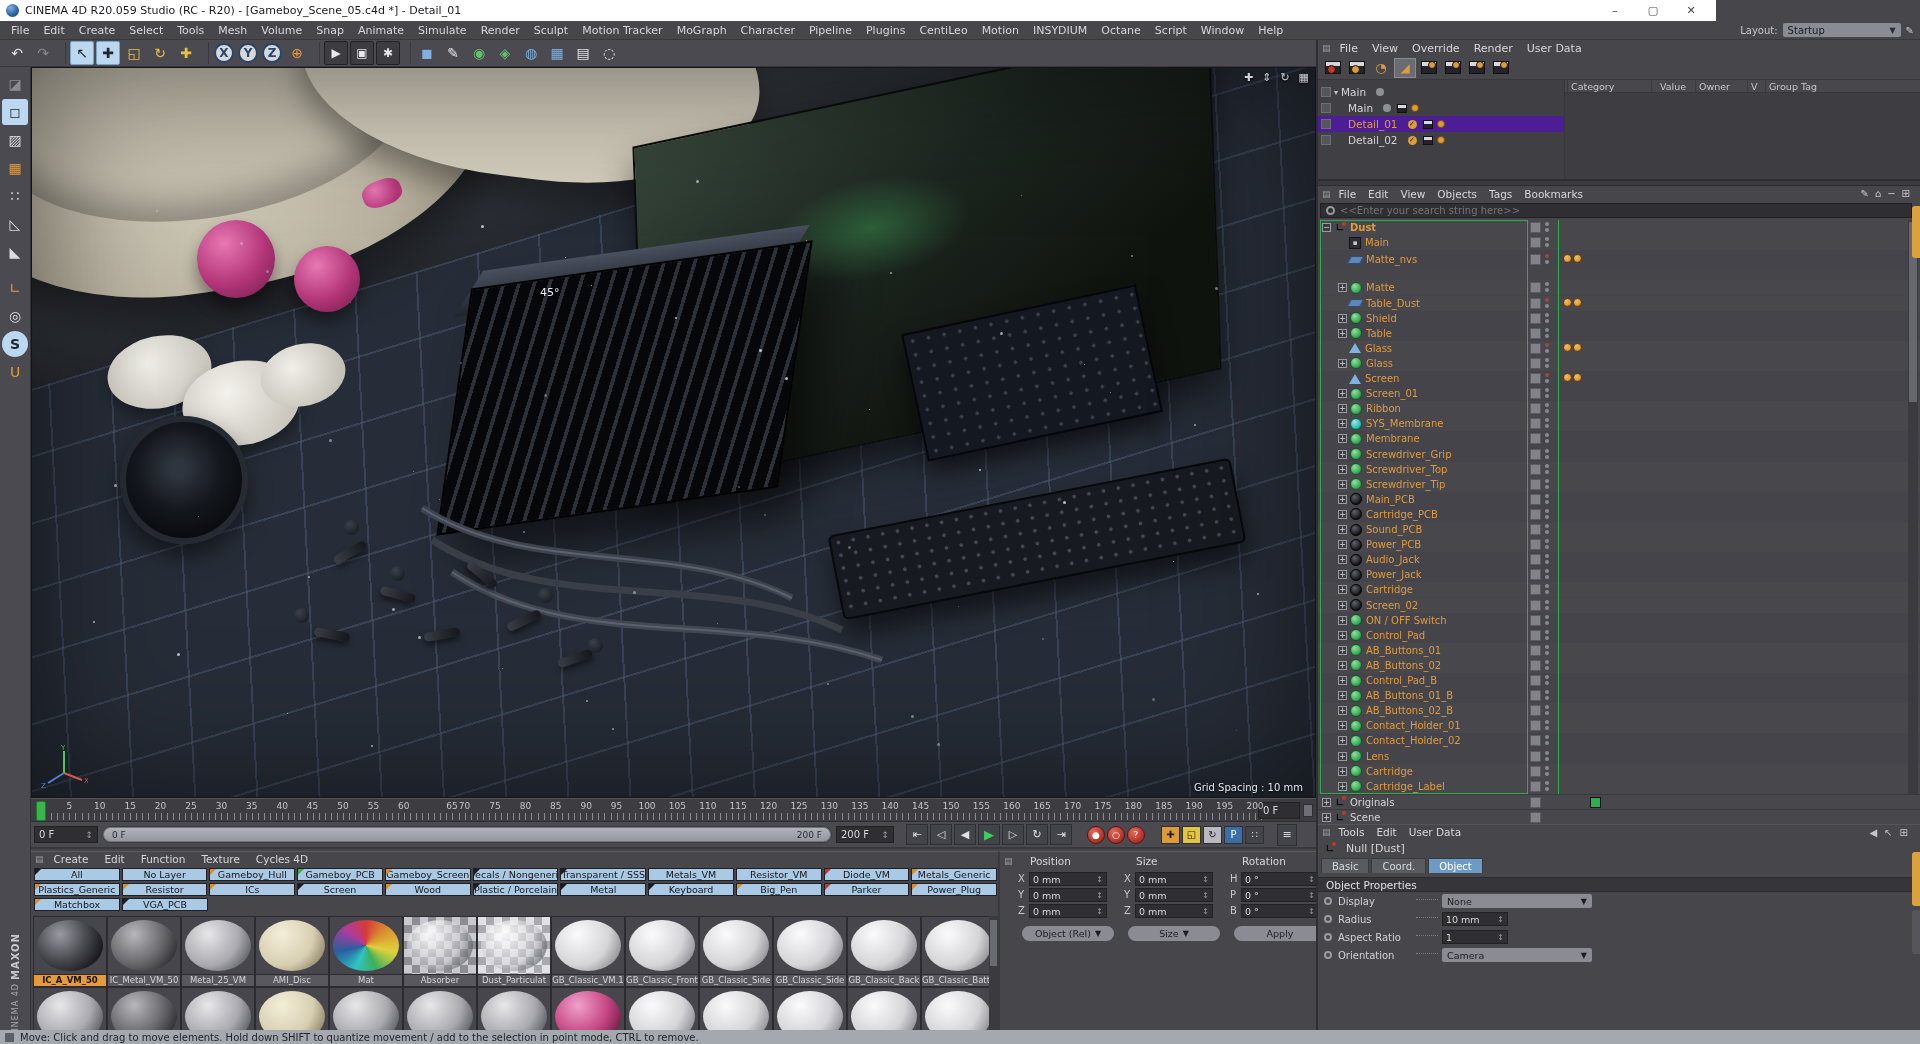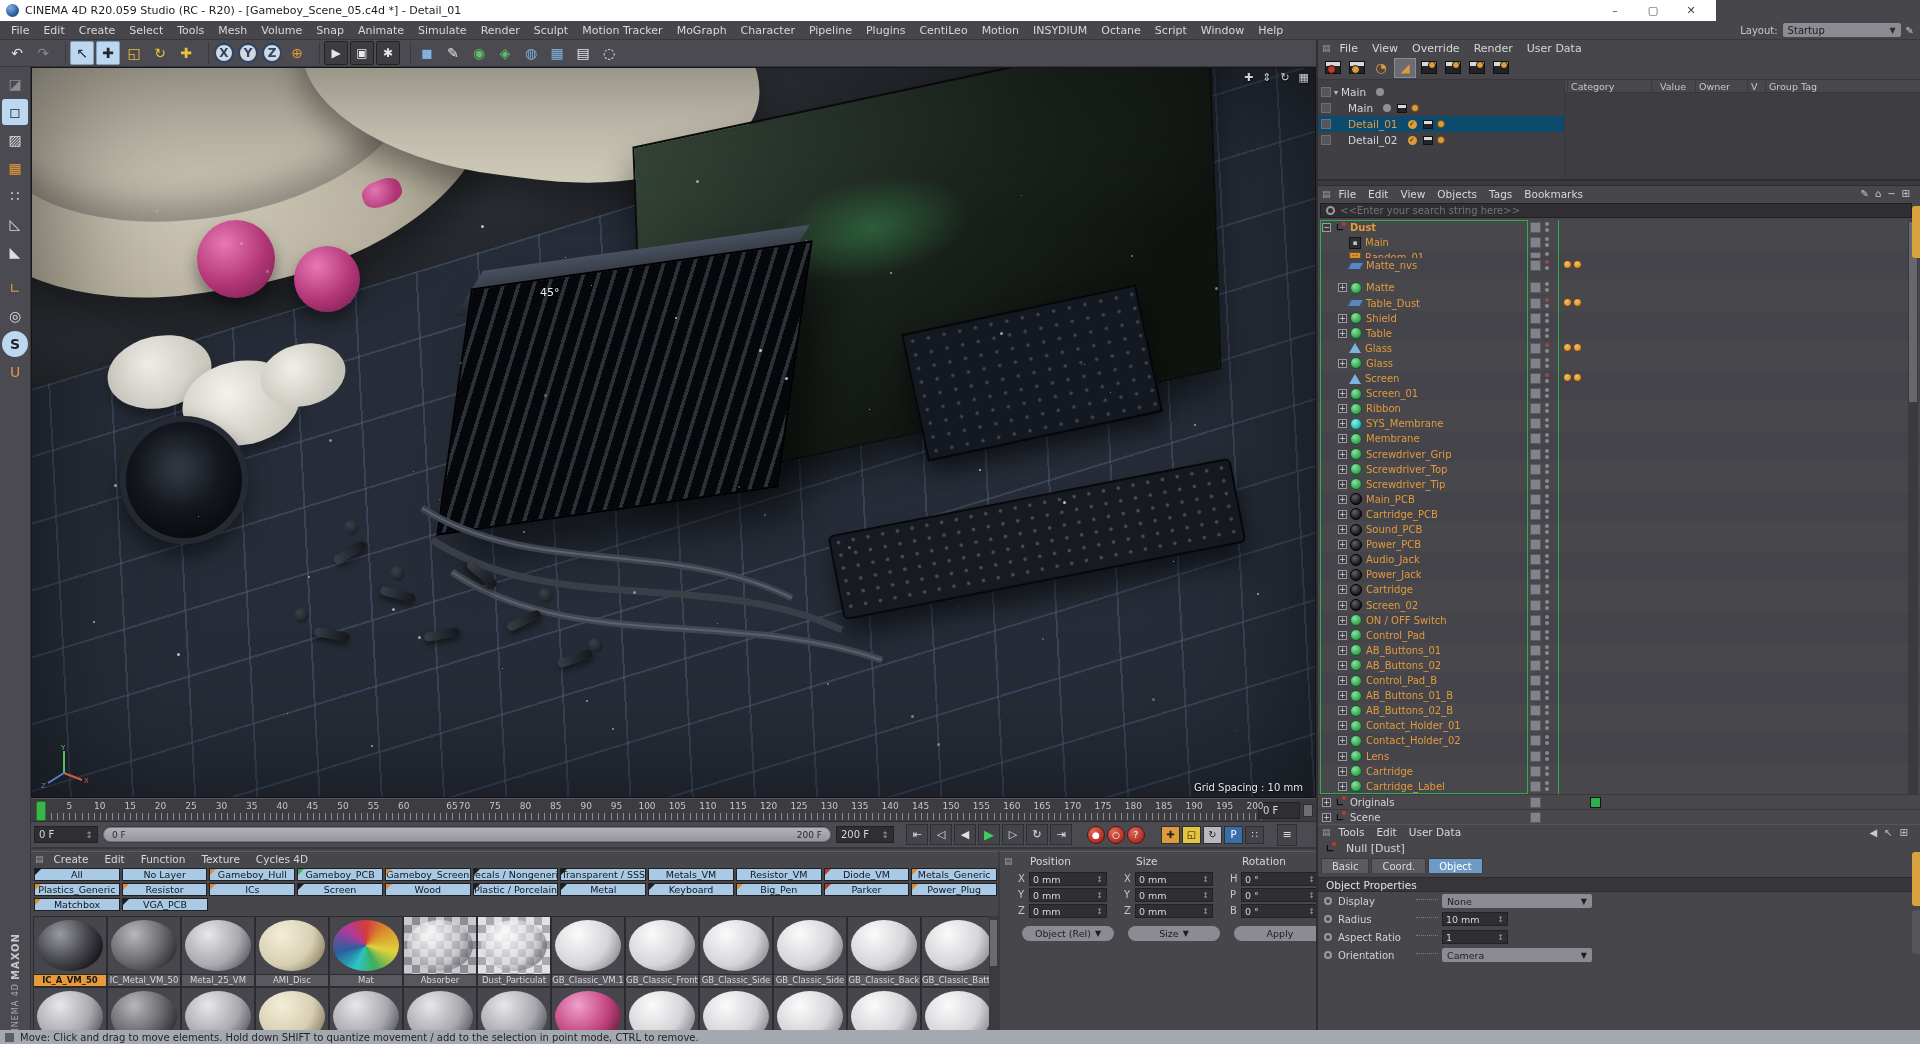--- a/index.html
+++ b/index.html
@@ -110,21 +110,21 @@
 .tki.activebg{background:#6b6b73;border:1px solid #8a8a92}
 .tki.clap::before{content:"";position:absolute;left:3px;right:3px;top:3px;bottom:4px;background:linear-gradient(#d8d8dc 0 4px,#23232a 4px);border:1px solid #111}
 .tki.red::after{content:"";position:absolute;width:7px;height:7px;border-radius:50%;background:#c0392b;left:5px;bottom:4px;border:1px solid #111}
 .tki.orange::after{content:"";position:absolute;width:7px;height:7px;border-radius:50%;background:#de9b3a;left:5px;bottom:4px;border:1px solid #111}
 .tki.dark::after{content:"";position:absolute;width:6px;height:6px;border-radius:50%;background:#de9b3a;right:4px;top:3px;border:1px solid #111}
 .tki.circ{color:#de9b3a;font-size:13px;display:flex;align-items:center;justify-content:center}
 .tki.tri{color:#de9b3a;font-size:12px;display:flex;align-items:center;justify-content:center}
 #tk-list{position:relative;height:100px;background:#3f3f44;border-bottom:1px solid #2e2e33}
 #tk-tree{position:absolute;left:0;top:0;width:246px;height:100%}
 .tk-row{position:absolute;left:0;width:246px;height:16px;display:flex;align-items:center;font-size:10.5px;color:#d5d5d8}
-.tk-row.sel{background:#0c4a6e}
+.tk-row.sel{background:#4c1d95}
 .tk-row .gut{width:10px;height:10px;margin:0 3px;background:#55555c;border:1px solid #6e6e76}
 .tk-row .exp{font-size:8px;color:#c0c0c6;margin-right:3px}
 .tk-row .dot{width:8px;height:8px;border-radius:50%;background:#8f8f96;margin-left:10px}
 .tk-row .check{width:9px;height:9px;border-radius:50%;background:#de9b3a;color:#222;font-size:7px;display:flex;align-items:center;justify-content:center;margin-left:10px}
 .mini-clap{width:10px;height:9px;background:linear-gradient(#d8d8dc 0 3px,#23232a 3px);border:1px solid #111;margin-left:6px}
 .mini-ball{width:8px;height:8px;border-radius:50%;background:#de9b3a;border:1px solid #7a4e12;margin-left:4px}
 #tk-cols{position:absolute;left:246px;top:0;right:0;height:13px;background:#47474c;border-bottom:1px solid #38383c;border-left:1px solid #38383c}
 .tk-col{position:absolute;top:0;height:13px;font-size:9.5px;color:#c8c8cb;padding-left:3px;border-left:1px solid #3a3a3e;display:flex;align-items:center}
 #tk-colarea{position:absolute;left:246px;top:13px;right:0;bottom:0;background:#3d3d42;border-left:1px solid #38383c}
 .splitter{height:6px;background:#3a3a3f;border-top:1px solid #2c2c30;border-bottom:1px solid #2c2c30}
@@ -927,21 +927,21 @@
         <span style="width: 20px;"></span>
         <span style="width: 11px;"></span>
         <span class="oi oi-random">∷</span>
         <span class="om-name">Random_01</span>
         <span class="om-edit"></span>
         <span class="om-dots">
           <i></i>
           <i></i>
         </span>
       </div>
-      <div class="om-row" style="top: 38px; background: rgb(68, 68, 74);">
+      <div class="om-row" style="top: 32px; background: rgb(68, 68, 74);">
         <span style="width: 20px;"></span>
         <span style="width: 11px;"></span>
         <span class="oi oi-plane"></span>
         <span class="om-name">Matte_nvs</span>
         <span class="om-edit"></span>
         <span class="om-dots">
           <i style="background: rgb(154, 74, 70);"></i>
           <i></i>
         </span>
         <span class="om-mat">

